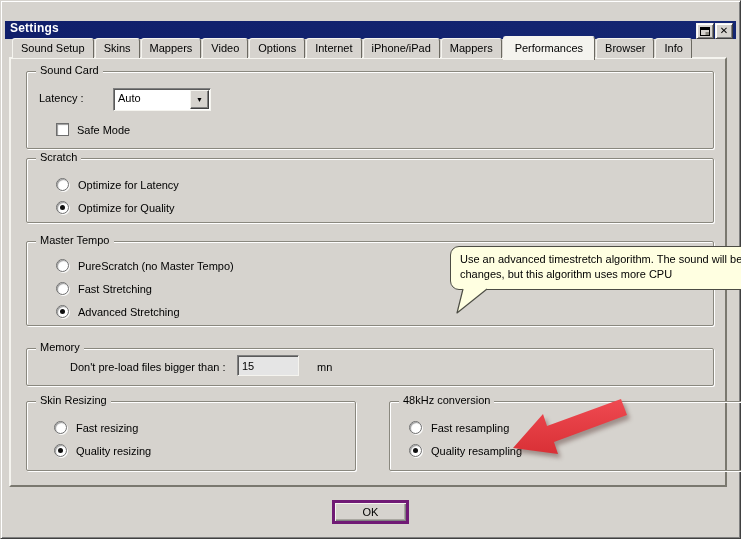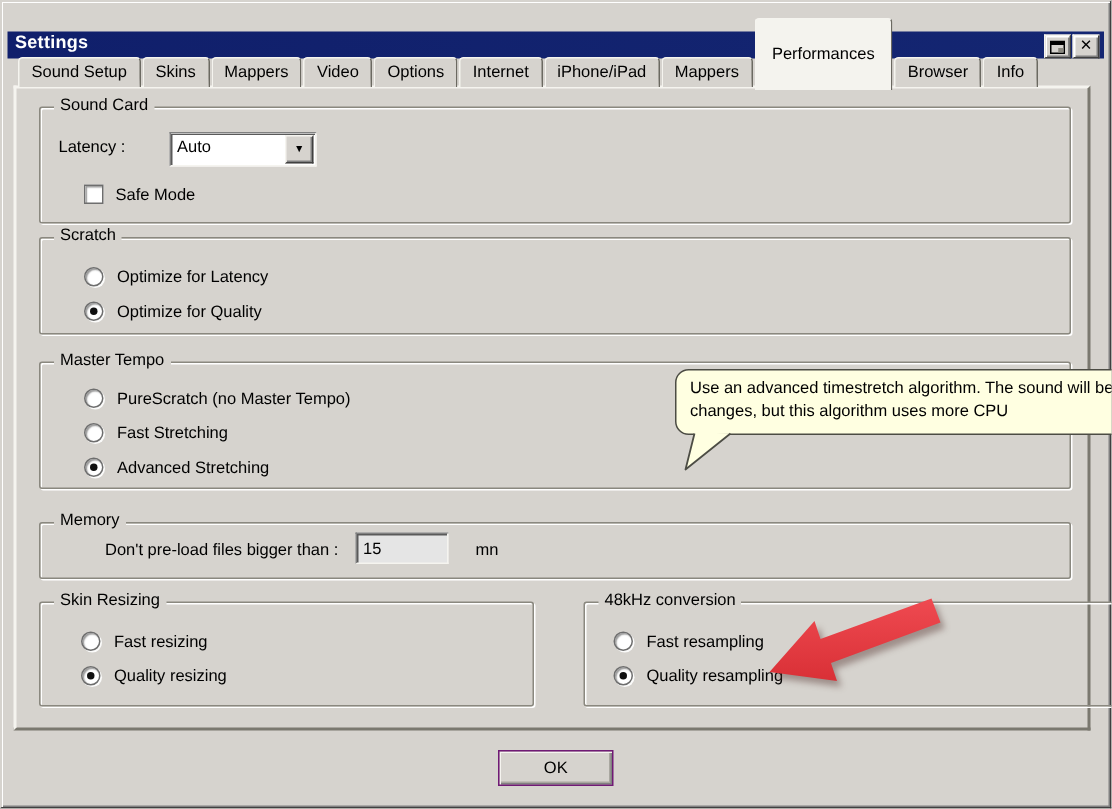--- a/index.html
+++ b/index.html
@@ -33,21 +33,21 @@
   
   .tabs{position:absolute;left:11px;top:33px;height:24px;display:flex;align-items:flex-end;z-index:3;}
   .tab{
     height:19px;line-height:19px;padding:0 8px;background:#d6d3ce;
     border:1px solid;border-color:#f5f4ef #6b6961 #6b6961 #f5f4ef;border-bottom:none;
     border-top-left-radius:3px;border-top-right-radius:3px;
     margin-right:1px;white-space:nowrap;position:relative;cursor:default;
   }
   .tab.checked{
     height:23px;line-height:22px;background:#f4f3ee;z-index:4;
-    margin-bottom:-2px;padding:12px 11px;
+    margin-bottom:-2px;padding:0 11px;
   }
   
   .frame{
     position:absolute;left:8px;top:56px;width:718px;height:430px;
     border:2px solid;border-color:#f5f4ef #7a786f #7a786f #f5f4ef;
     box-sizing:border-box;z-index:1;
   }
   
   .groupbox{
     position:absolute;box-sizing:border-box;
@@ -85,21 +85,21 @@
     display:flex;align-items:center;justify-content:center;font-size:7px;
   }
   .textinput{
     position:absolute;left:236px;top:354px;width:62px;height:21px;background:#e5e5e5;
     border:1px solid;border-color:#808080 #f5f4ef #f5f4ef #808080;
     box-shadow:inset 1px 1px 0 #5a5a5a;box-sizing:border-box;
     font-family:inherit;font-size:11px;padding:2px 4px;outline:none;
   }
   .btn-ok{
     position:absolute;left:331px;top:499px;width:77px;height:24px;
-    background:#d6d3ce;border:1px solid #701a75;box-sizing:border-box;
+    background:#d6d3ce;border:3px solid #701a75;box-sizing:border-box;
     box-shadow:inset 1px 1px 0 #f5f4ef, inset -1px -1px 0 #808080, inset -2px -2px 0 #a9a7a0;
     display:flex;align-items:center;justify-content:center;cursor:default;
   }
   
   .tooltip{
     position:absolute;left:449px;top:245px;width:420px;height:44px;
     background:#ffffe1;border:1px solid #4c4c44;border-radius:9px;
     box-sizing:border-box;padding:5px 9px;z-index:10;
   }
   .tooltip .tline{white-space:nowrap;line-height:15px;}

